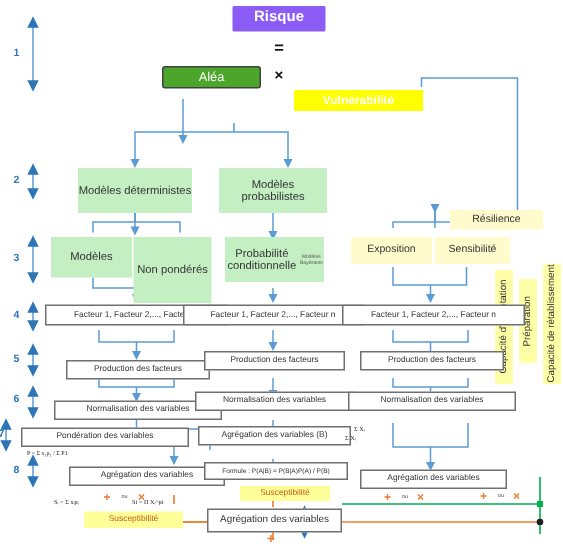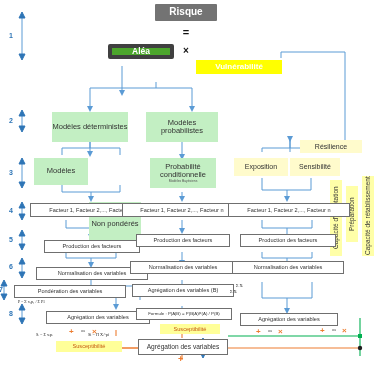--- a/index.html
+++ b/index.html
@@ -8,23 +8,23 @@
     background:#ffffff;
     font-family:"Liberation Sans", sans-serif;
     position:relative;
   }
   #stage{position:absolute;left:0;top:0;width:375px;height:366px;}
 
   .box{position:absolute;box-sizing:border-box;display:flex;align-items:center;
        justify-content:center;text-align:center;line-height:1.08;}
 
   
-  .risque{background:#737373;color:#ffffff;font-weight:bold;font-size:10px;border-radius:1px;}
-  .alea{background:#4CA62C;color:#ffffff;font-weight:bold;font-size:8.5px;
-        border:4px solid #404040;border-radius:2px;}
+  .risque{background:#8b5cf6;color:#ffffff;font-weight:bold;font-size:10px;border-radius:1px;}
+  .alea{background:#4CA62C;color:#ffffff;font-weight:normal;font-size:8.5px;
+        border:1px solid #404040;border-radius:2px;}
   .vuln{background:#FFFF00;color:#ffffff;font-weight:bold;font-size:8px;}
   .op{position:absolute;color:#111;font-weight:bold;font-size:11px;text-align:center;}
 
   
   .green{background:#C3EFC3;color:#333;font-size:7.5px;border:0;}
 
   
   .yel{background:#FFFBCC;color:#333;font-size:7px;}
   .yel2{background:#FFFFA8;color:#333;font-size:6.5px;}
   .vert{writing-mode:vertical-rl;transform:rotate(180deg);}
@@ -172,22 +172,22 @@
   <div class="box risque" style="left:155px;top:4px;width:62px;height:17px;">Risque</div>
   <div class="op" style="left:175px;top:26px;width:22px;">=</div>
   <div class="box alea" style="left:108px;top:44px;width:66px;height:15px;">Aléa</div>
   <div class="op" style="left:178px;top:45px;width:16px;font-size:10px;">×</div>
   <div class="box vuln" style="left:196px;top:60px;width:86px;height:14px;">Vulnérabilité</div>
 
   <div class="box green" style="left:52px;top:112px;width:76px;height:30px;">Modèles déterministes</div>
   <div class="box green" style="left:146px;top:112px;width:72px;height:30px;">Modèles probabilistes</div>
 
   <div class="box green" style="left:34px;top:158px;width:54px;height:27px;">Modèles</div>
-  <div class="box green" style="left:89px;top:158px;width:52px;height:44px;margin-top:44px;">Non pondérés</div>
-  <div class="box green" style="left:150px;top:158px;width:66px;height:30px;flex-direction:column;">
+  <div class="box green" style="left:89px;top:158px;width:52px;height:44px;">Non pondérés</div>
+  <div class="box green" style="left:150px;top:158px;width:66px;height:30px;flex-direction:row;">
     <span>Probabilité conditionnelle</span>
     <span style="font-size:3.3px;color:#555;margin-top:1px;">Modèles Bayésiens</span>
   </div>
 
   <div class="box yel" style="left:300px;top:140px;width:62px;height:13px;">Résilience</div>
   <div class="box yel" style="left:234px;top:158px;width:54px;height:18px;">Exposition</div>
   <div class="box yel" style="left:290px;top:158px;width:50px;height:18px;">Sensibilité</div>
 
   <div class="box yel2 vert" style="left:330px;top:180px;width:12px;height:76px;">Capacité d'adaptation</div>
   <div class="box yel2 vert" style="left:346px;top:186px;width:12px;height:56px;">Préparation</div>

